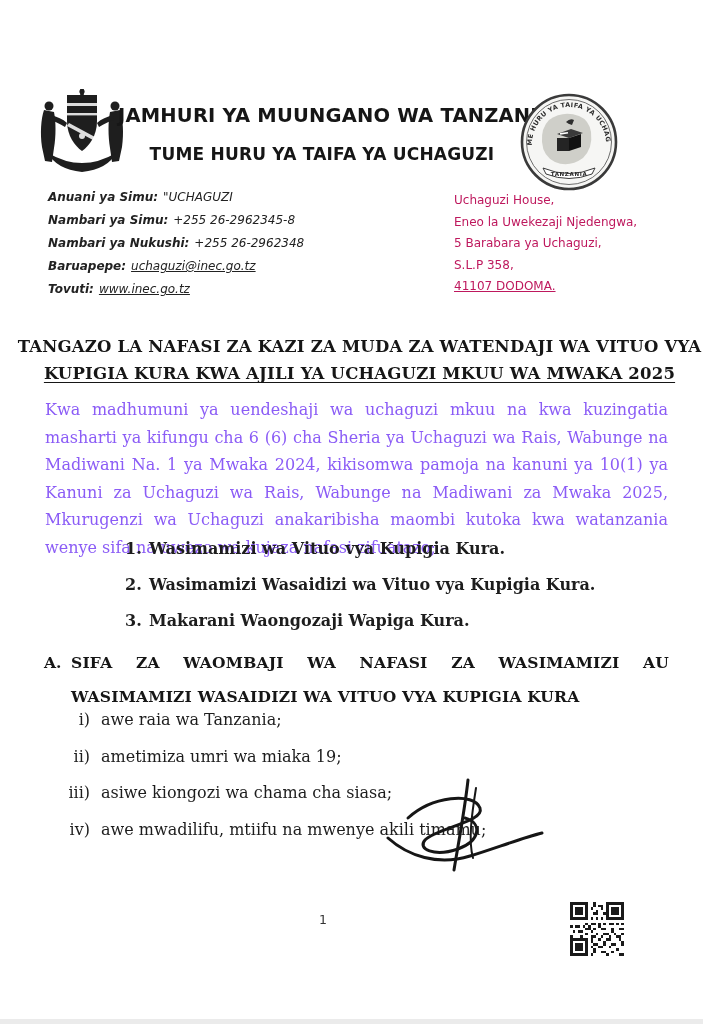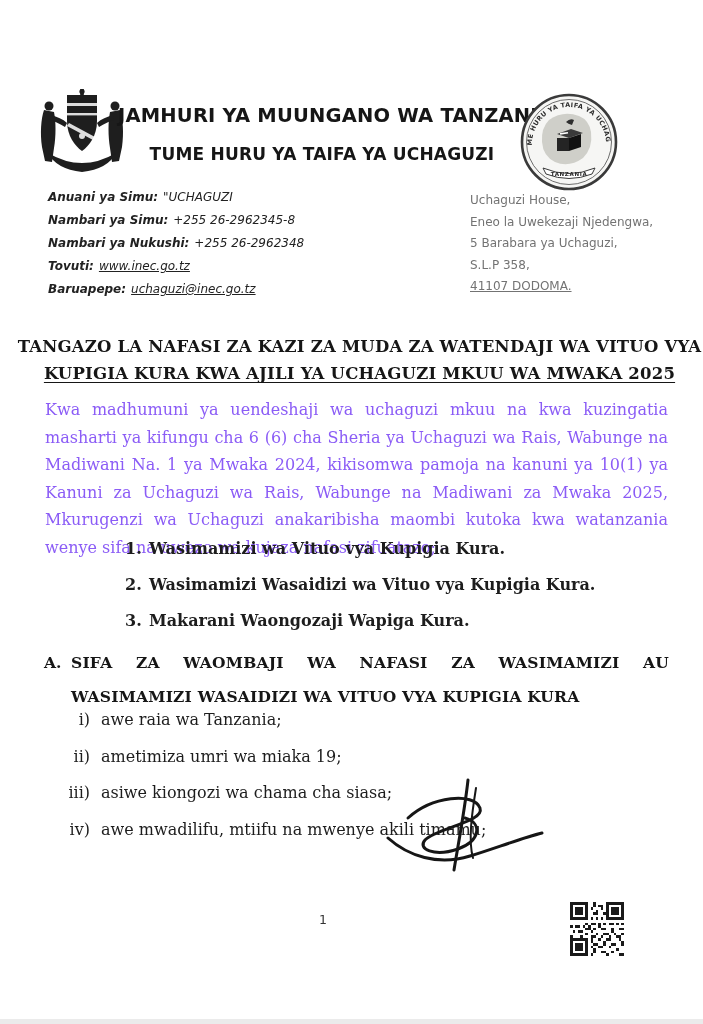--- a/index.html
+++ b/index.html
@@ -13,22 +13,22 @@
     font-family:"DejaVu Sans", sans-serif;font-weight:bold;color:#161616;}
   .t1{font-size:19.5px;letter-spacing:.2px;white-space:nowrap;}
   .t2{font-size:17px;margin-top:17px;letter-spacing:.2px;white-space:nowrap;}
   .seal{position:absolute;left:519px;top:92px;width:100px;height:100px;}
   
   .contact-left{position:absolute;left:48px;top:186px;width:320px;
     font-family:"DejaVu Sans", sans-serif;font-size:12px;font-style:italic;color:#222;}
   .contact-left .row{height:23px;line-height:23px;white-space:nowrap;}
   .contact-left .lbl{font-weight:bold;margin-right:5px;}
   .contact-left .u{text-decoration:underline;}
-  .contact-right{position:absolute;left:470px;top:190px;width:220px;
-    font-family:"DejaVu Sans", sans-serif;font-size:12px;color:#737373;}
+  .contact-right{position:absolute;left:454px;top:190px;width:220px;
+    font-family:"DejaVu Sans", sans-serif;font-size:12px;color:#be185d;}
   .contact-right .row{height:21.5px;line-height:21.5px;white-space:nowrap;}
   .contact-right .last{font-weight:normal;text-decoration:underline;}
   
   .notice-title{position:absolute;left:8px;top:337px;width:703px;text-align:center;
     font-weight:bold;font-size:16.5px;color:#161616;letter-spacing:.2px;}
   .notice-title .l1{white-space:nowrap;}
   .notice-title .l2{margin-top:8px;white-space:nowrap;text-decoration:underline;text-underline-offset:3px;}
   
   .intro{position:absolute;left:45px;top:396px;width:623px;
     font-size:16px;line-height:27.6px;text-align:justify;color:#8b5cf6;}
@@ -114,24 +114,24 @@
     <div class="row">
       <span class="lbl">Anuani ya Simu:</span><span>"UCHAGUZI</span>
     </div>
     <div class="row">
       <span class="lbl">Nambari ya Simu:</span><span>+255 26-2962345-8</span>
     </div>
     <div class="row">
       <span class="lbl">Nambari ya Nukushi:</span><span>+255 26-2962348</span>
     </div>
     <div class="row">
+      <span class="lbl">Baruapepe:</span><span class="u">uchaguzi@inec.go.tz</span>
+    </div>
+    <div class="row">
       <span class="lbl">Tovuti:</span><span class="u">www.inec.go.tz</span>
-    </div>
-    <div class="row">
-      <span class="lbl">Baruapepe:</span><span class="u">uchaguzi@inec.go.tz</span>
     </div>
   </div>
 
   <div class="contact-right">
     <div class="row">Uchaguzi House,</div>
     <div class="row">Eneo la Uwekezaji Njedengwa,</div>
     <div class="row">5 Barabara ya Uchaguzi,</div>
     <div class="row">S.L.P 358,</div>
     <div class="row last">41107 DODOMA.</div>
   </div>

